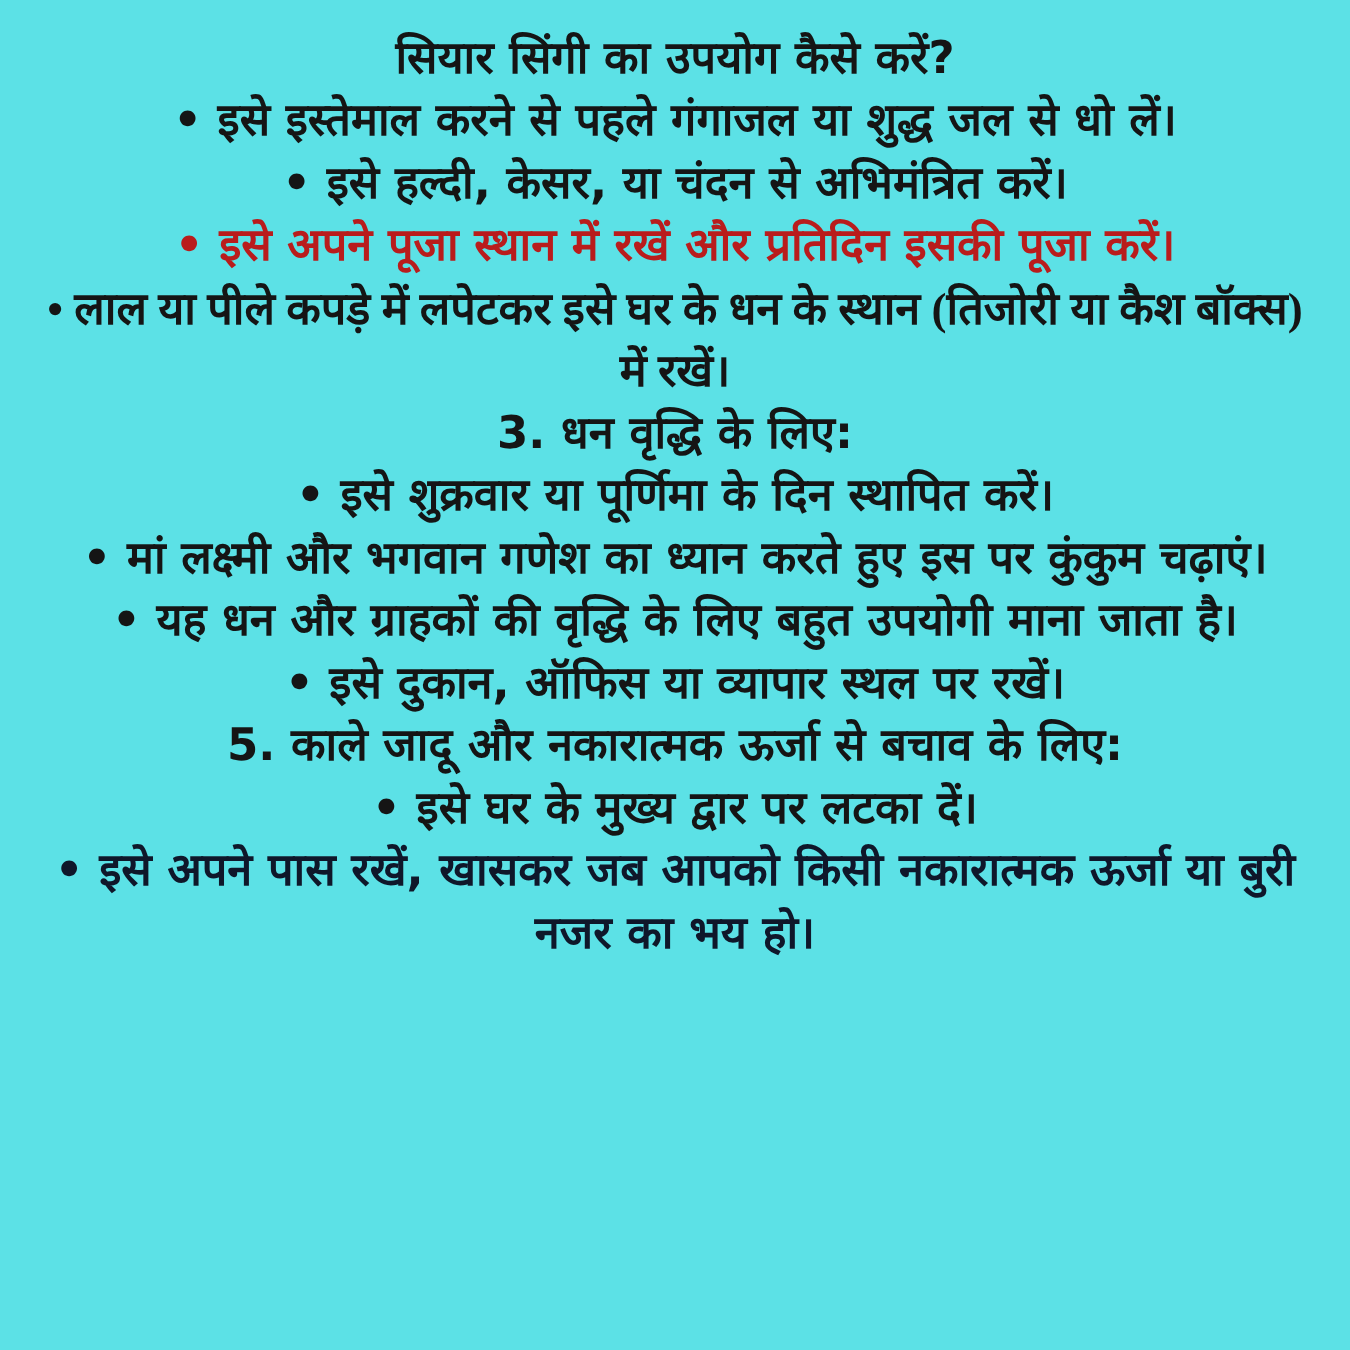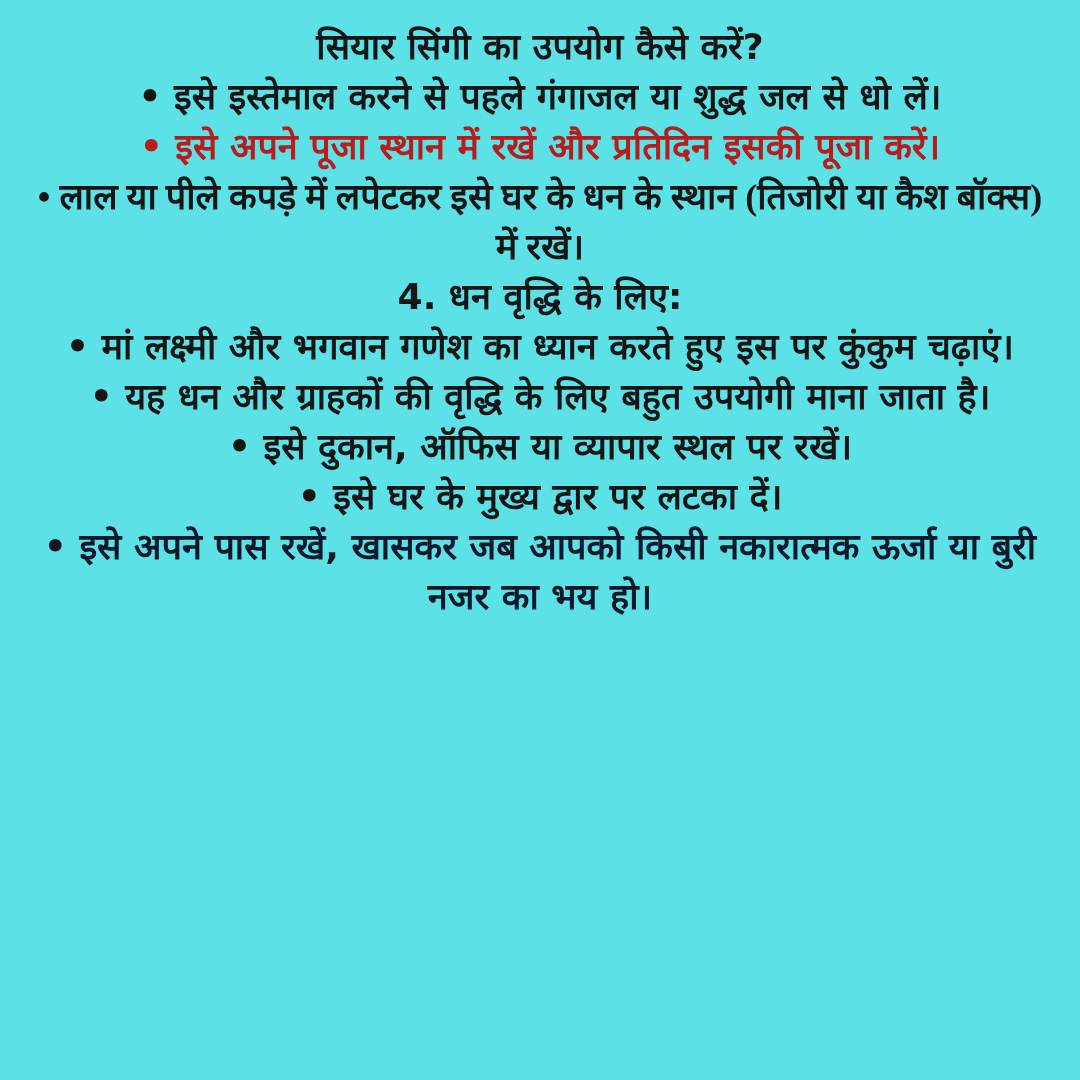--- a/index.html
+++ b/index.html
@@ -29,25 +29,28 @@
     letter-spacing: 0;
   }
 </style>
 </head>
 <body style="background: rgb(92, 225, 230);">
 
 <div class="poster">
   <p style="color: rgb(21, 21, 21);">सियार सिंगी का उपयोग कैसे करें?</p>
 
   <p style="color: rgb(21, 21, 21);">• इसे इस्तेमाल करने से पहले गंगाजल या शुद्ध जल से धो लें।</p>
+  <p style="color: rgb(21, 21, 21);">• इसे हल्दी, केसर, या चंदन से अभिमंत्रित करें।</p>
 
   <p style="color: #b91c1c;">• इसे अपने पूजा स्थान में रखें और प्रतिदिन इसकी पूजा करें।</p>
   <p style="color: rgb(21, 21, 21); font-family: Liberation Serif, serif;">• लाल या पीले कपड़े में लपेटकर इसे घर के धन के स्थान (तिजोरी या कैश बॉक्स) में रखें।</p>
 
-  <p style="color: rgb(21, 21, 21);">4. धन वृद्धि के लिए:</p>
+  <p style="color: rgb(21, 21, 21);">3. धन वृद्धि के लिए:</p>
+  <p style="color: rgb(21, 21, 21);">• इसे शुक्रवार या पूर्णिमा के दिन स्थापित करें।</p>
   <p style="color: rgb(21, 21, 21);">• मां लक्ष्मी और भगवान गणेश का ध्यान करते हुए इस पर कुंकुम चढ़ाएं।</p>
 
   <p style="color: rgb(21, 21, 21);">• यह धन और ग्राहकों की वृद्धि के लिए बहुत उपयोगी माना जाता है।</p>
   <p style="color: rgb(21, 21, 21);">• इसे दुकान, ऑफिस या व्यापार स्थल पर रखें।</p>
 
+  <p style="color: rgb(21, 21, 21);">5. काले जादू और नकारात्मक ऊर्जा से बचाव के लिए:</p>
   <p style="color: rgb(21, 21, 21);">• इसे घर के मुख्य द्वार पर लटका दें।</p>
   <p style="color: #0f172a;">• इसे अपने पास रखें, खासकर जब आपको किसी नकारात्मक ऊर्जा या बुरी नजर का भय हो।</p>
 </div>
 
 </body></html>

